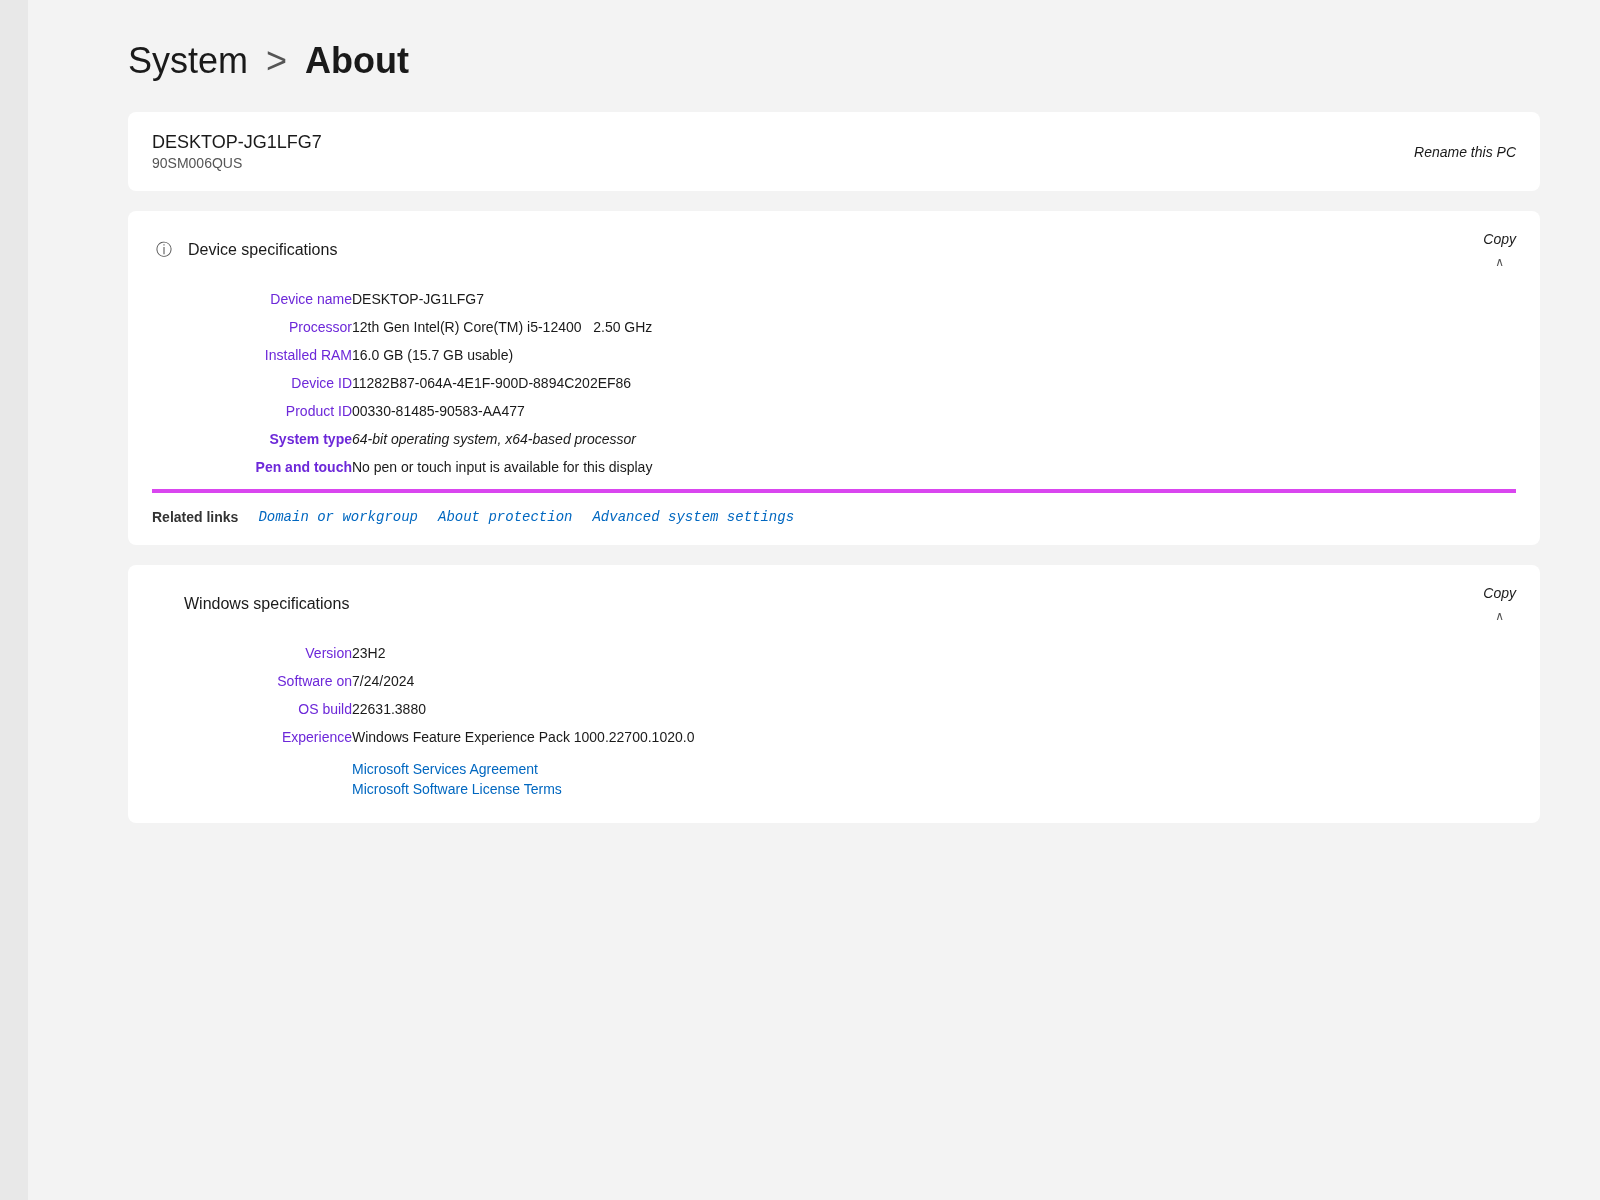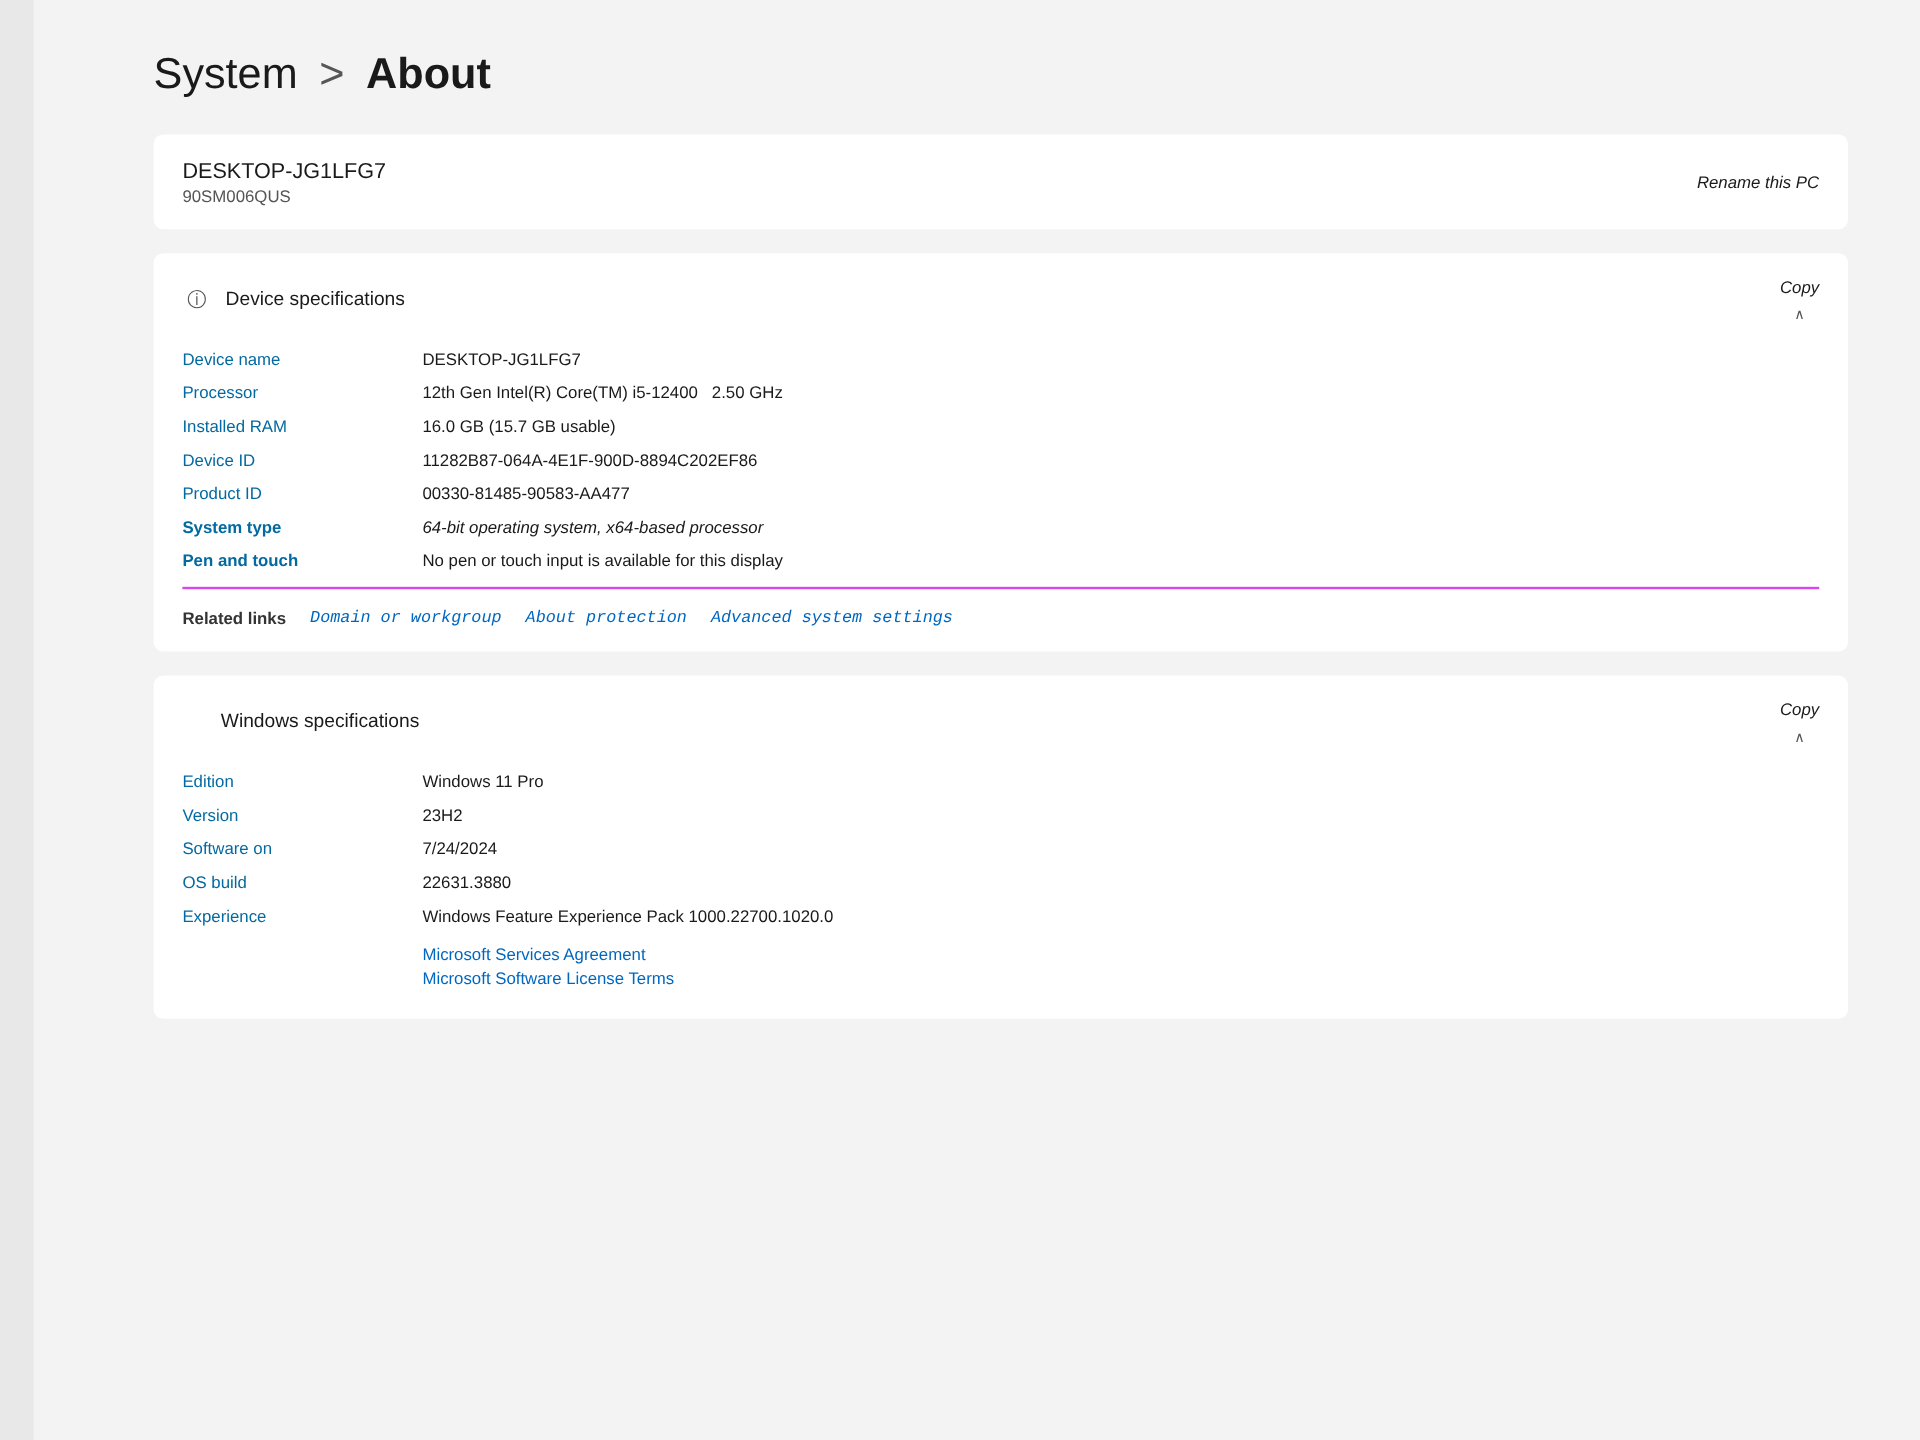--- a/index.html
+++ b/index.html
@@ -174,36 +174,37 @@
       width: 100%;
     }
     .spec-row {
       display: flex;
       padding: 6px 0;
     }
     .spec-label {
       width: 200px;
       min-width: 200px;
       font-size: 14px;
-      color: #0369a1;
+      color: #6d28d9;
       font-weight: 500;
+      text-align: right;
     }
     .spec-value {
       font-size: 14px;
       color: #1a1a1a;
     }
 
     
     .related-links {
       display: flex;
       align-items: flex-end;
       gap: 20px;
       padding: 16px 0 0 0;
       margin-top: 8px;
-      border-top: 2px solid #d946ef;
+      border-top: 4px solid #d946ef;
       flex-wrap: wrap;
     }
     .related-label {
       font-size: 14px;
       font-weight: 600;
       color: #333;
     }
     .related-link {
       font-size: 14px;
       color: #0067c0;
@@ -343,24 +344,20 @@
         <span class="section-title">Windows specifications</span>
       </div>
       <div class="section-header-right">
         <button class="copy-btn">Copy</button>
         <span class="chevron-icon">∧</span>
       </div>
     </div>
 
     <div class="spec-table">
       <div class="spec-row">
-        <span class="spec-label">Edition</span>
-        <span class="spec-value">Windows 11 Pro</span>
-      </div>
-      <div class="spec-row">
         <span class="spec-label">Version</span>
         <span class="spec-value">23H2</span>
       </div>
       <div class="spec-row">
         <span class="spec-label">Software on</span>
         <span class="spec-value">7/24/2024</span>
       </div>
       <div class="spec-row">
         <span class="spec-label">OS build</span>
         <span class="spec-value">22631.3880</span>

